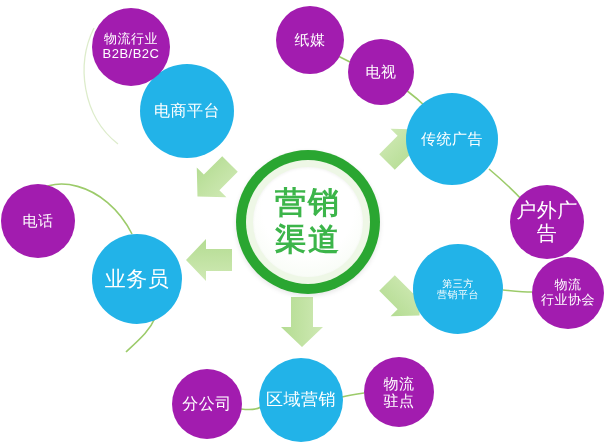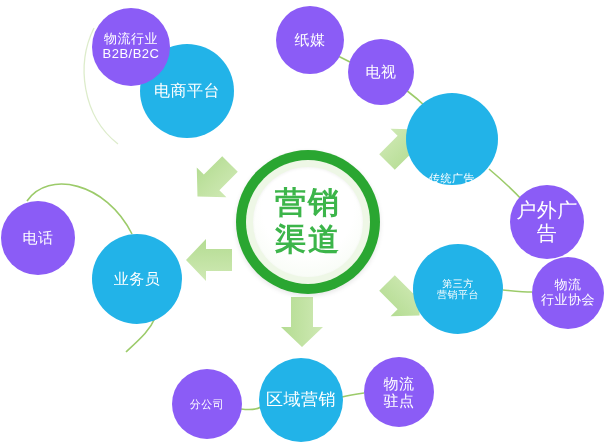--- a/index.html
+++ b/index.html
@@ -43,21 +43,21 @@
     color: #ffffff;
     box-sizing: border-box;
     line-height: 1.15;
     white-space: pre-line;
     letter-spacing: 0.5px;
   }
   .node.primary {
     background: #22b3e8;
   }
   .node.secondary {
-    background: #8b5cf6;
+    background: #a21caf;
   }
   .node-label {
     display: block;
     width: 100%;
     padding: 0 4px;
     box-sizing: border-box;
   }
   
   #hub {
     position: absolute;
@@ -149,37 +149,37 @@
     <g transform="translate(302,297) rotate(90)">
       <path d="M 0 -11 L 30 -11 L 30 -21 L 50 0 L 30 21 L 30 11 L 0 11 Z" fill="url(#arrGrad)"></path>
     </g>
 
     <g transform="translate(232,260)">
       <path d="M 0 -11 L 26 -11 L 26 -21 L 46 0 L 26 21 L 26 11 L 0 11 Z" fill="url(#arrGrad)" transform="rotate(180)"></path>
     </g>
   </svg>
 
   <div id="node-layer">
-      <div class="node primary" style="left: 140px; top: 44px; width: 94px; height: 94px; font-size: 16px;"><span class="node-label">电商平台</span></div>
+      <div class="node primary" style="left: 140px; top: 64px; width: 94px; height: 94px; font-size: 16px;"><span class="node-label">电商平台</span></div>
       <div class="node secondary" style="left: 92px; top: 8px; width: 78px; height: 78px; font-size: 13px;"><span class="node-label">物流行业
 B2B/B2C</span></div>
       <div class="node secondary" style="left: 348px; top: 39px; width: 66px; height: 66px; font-size: 15px;"><span class="node-label">电视</span></div>
       <div class="node secondary" style="left: 276px; top: 6px; width: 68px; height: 68px; font-size: 15px;"><span class="node-label">纸媒</span></div>
-      <div class="node primary" style="left: 406px; top: 93px; width: 92px; height: 92px; font-size: 11px; align-items: flex-end;"><span class="node-label">传统广告</span></div>
+      <div class="node primary" style="left: 406px; top: 93px; width: 92px; height: 92px; font-size: 15px;"><span class="node-label">传统广告</span></div>
       <div class="node secondary" style="left: 510px; top: 185px; width: 74px; height: 74px; font-size: 20px;"><span class="node-label">户外广告</span></div>
       <div class="node primary" style="left: 413px; top: 244px; width: 90px; height: 90px; font-size: 10px;"><span class="node-label">第三方
 营销平台</span></div>
       <div class="node secondary" style="left: 532px; top: 257px; width: 72px; height: 72px; font-size: 13px;"><span class="node-label">物流
 行业协会</span></div>
       <div class="node primary" style="left: 259px; top: 358px; width: 84px; height: 84px; font-size: 17px;"><span class="node-label">区域营销</span></div>
-      <div class="node secondary" style="left: 172px; top: 369px; width: 70px; height: 70px; font-size: 11px;"><span class="node-label">分公司</span></div>
+      <div class="node secondary" style="left: 172px; top: 369px; width: 70px; height: 70px; font-size: 16px;"><span class="node-label">分公司</span></div>
       <div class="node secondary" style="left: 364px; top: 357px; width: 70px; height: 70px; font-size: 15px;"><span class="node-label">物流
 驻点</span></div>
-      <div class="node primary" style="left: 92px; top: 234px; width: 90px; height: 90px; font-size: 15px; text-align: center;"><span class="node-label">业务员</span></div>
-      <div class="node secondary" style="left: 1px; top: 201px; width: 74px; height: 74px; font-size: 15px; align-items: center;"><span class="node-label">电话</span></div>
+      <div class="node primary" style="left: 92px; top: 234px; width: 90px; height: 90px; font-size: 21px; text-align: center;"><span class="node-label">业务员</span></div>
+      <div class="node secondary" style="left: 1px; top: 184px; width: 74px; height: 74px; font-size: 15px; align-items: center;"><span class="node-label">电话</span></div>
     </div>
 
   <div id="hub" style="left: 236px; top: 150px; width: 144px; height: 144px;">
     <div id="hub-mid">
       <div id="hub-inner">
         <span id="hub-label">营销
 渠道</span>
       </div>
     </div>
   </div>

